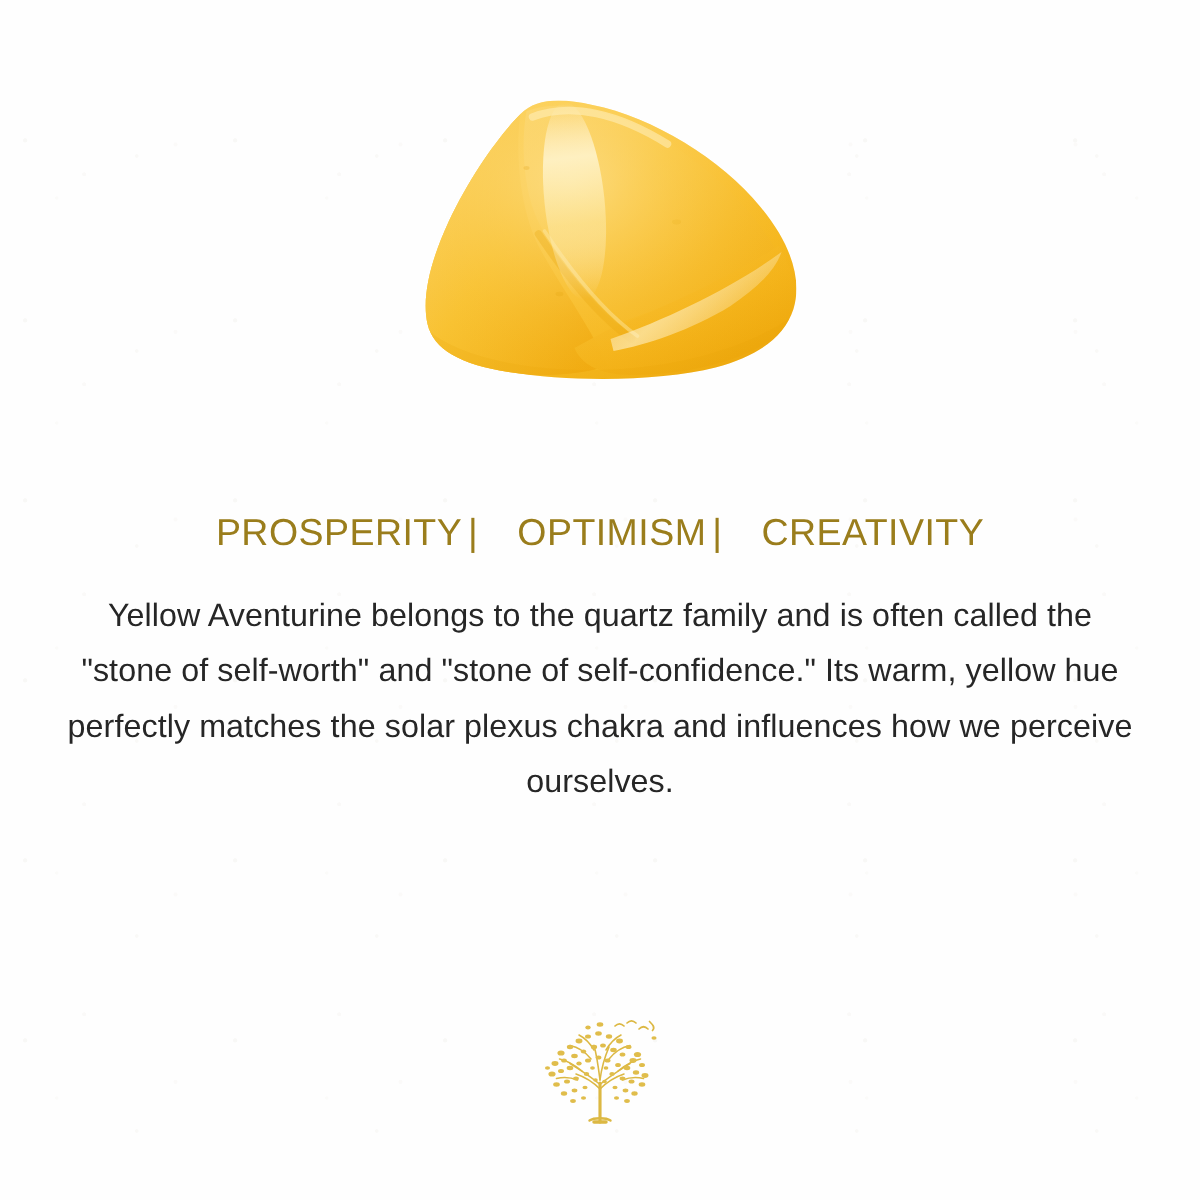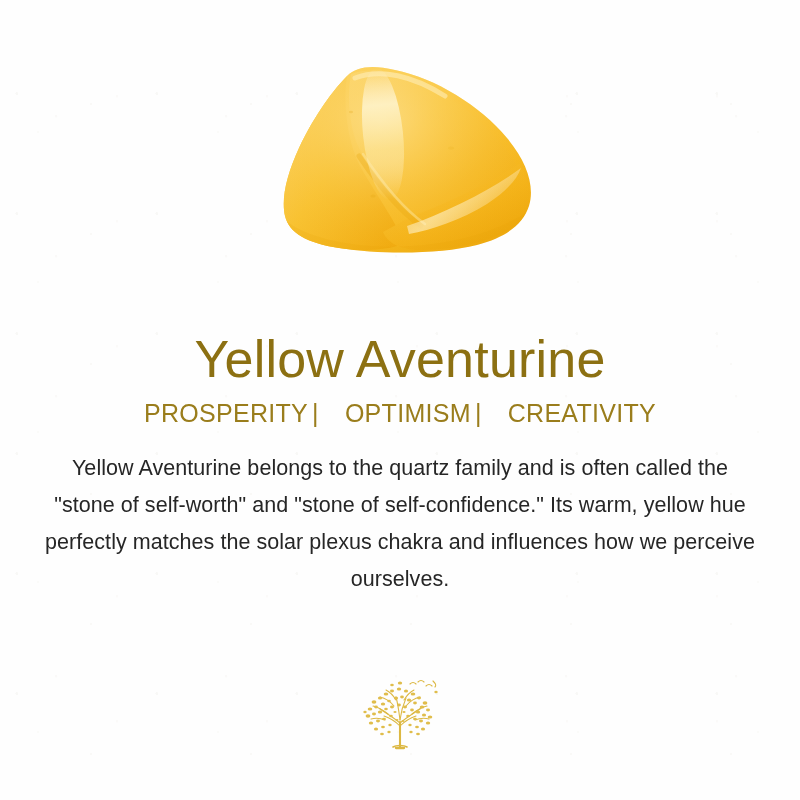--- a/index.html
+++ b/index.html
@@ -226,21 +226,20 @@
         <ellipse cx="196" cy="118" rx="3.0" ry="1.6" fill="#e2a00a" opacity="0.13"></ellipse>
 
         <path d="M 30,190 C 70,224 200,230 272,182
                  L 272,240 L 30,240 Z" fill="#e59f08" opacity="0.16"></path>
       </g>
     </svg>
   </div>
 
   <div class="content">
 
-    <h1 class="title">Yellow Aventurine</h1>
 
     <div class="keywords">
       <span class="kw">PROSPERITY</span><span class="sep">|</span><span class="gap"></span><span class="kw">OPTIMISM</span><span class="sep">|</span><span class="gap"></span><span class="kw">CREATIVITY</span>
     </div>
 
     <p class="description">Yellow Aventurine belongs to the quartz family and is often called the "stone of self-worth" and "stone of self-confidence." Its warm, yellow hue perfectly matches the solar plexus chakra and influences how we perceive ourselves.</p>
   </div>
 
   <div class="logo-wrap">
     <svg class="logo-mark" viewBox="0 0 96 78" aria-hidden="true">

